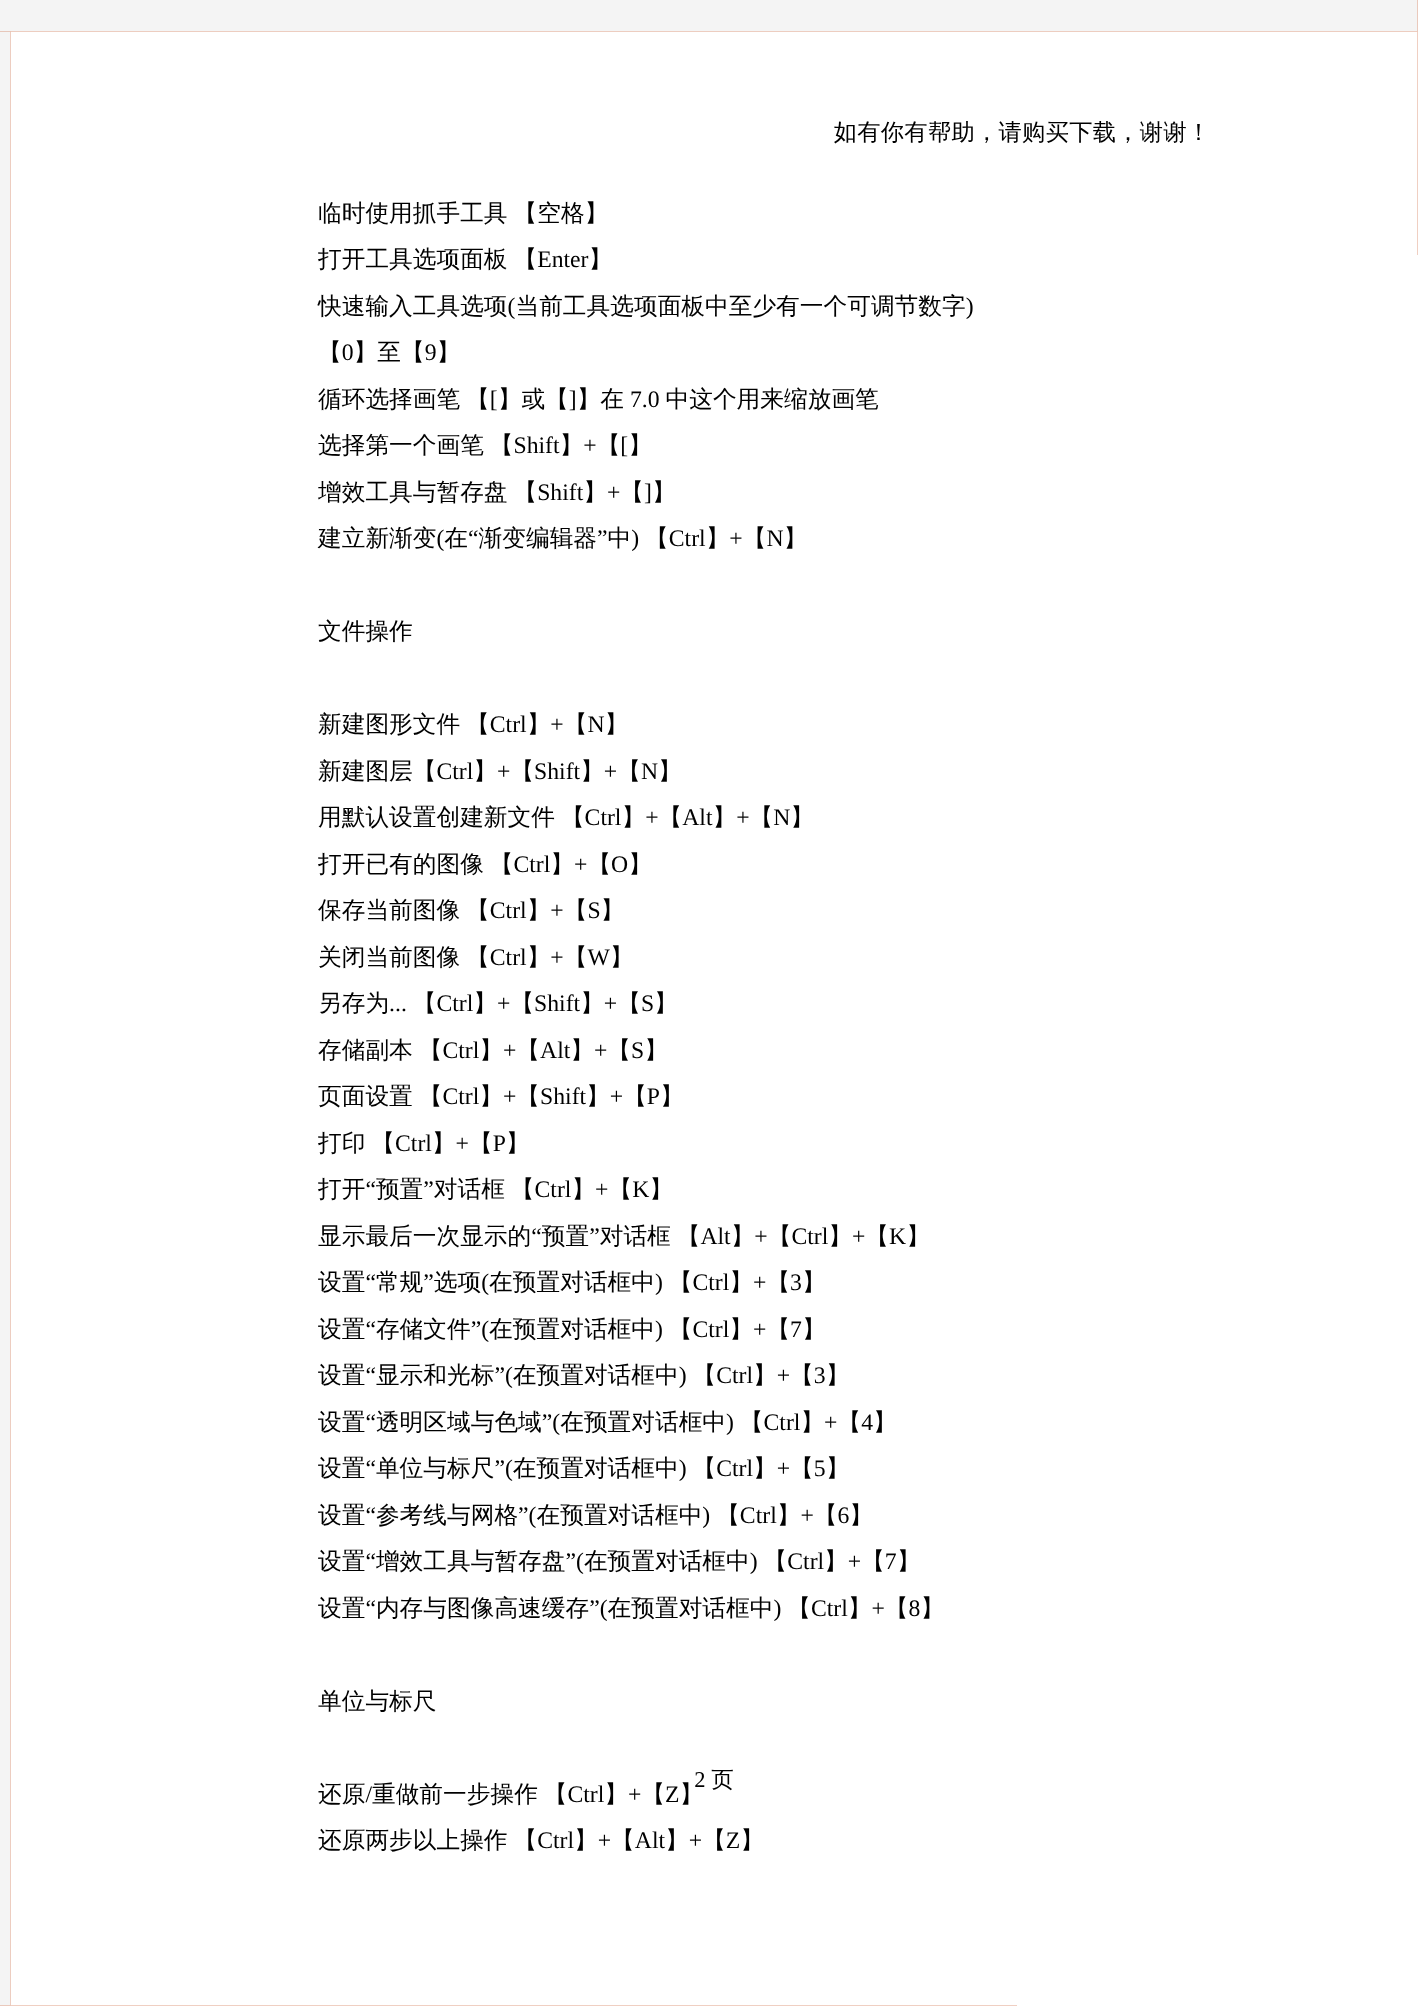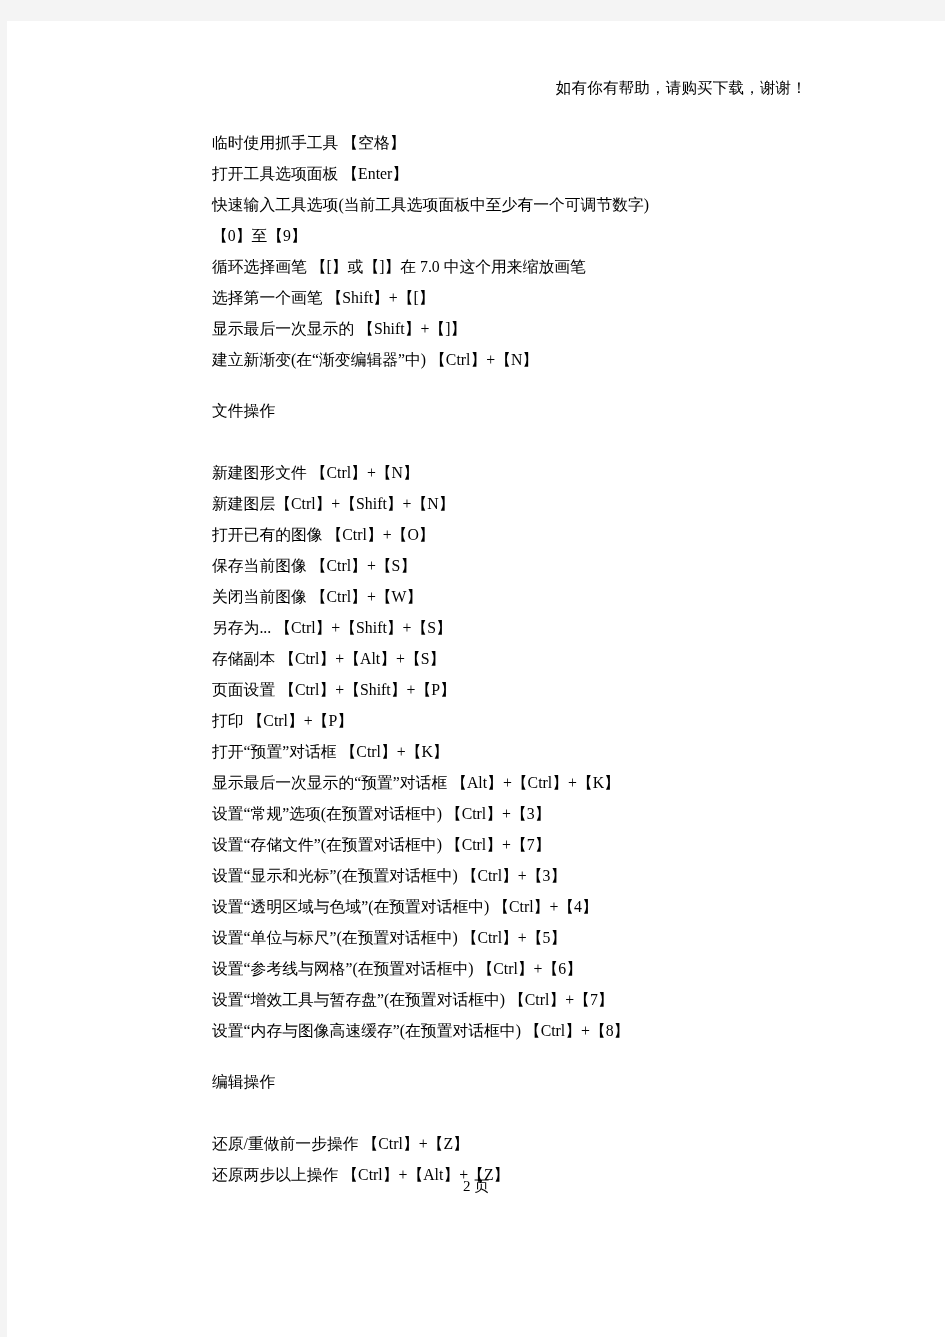--- a/index.html
+++ b/index.html
@@ -71,21 +71,21 @@
     line-height: 31px;
     color: #000000;
   }
 
   .line {
     white-space: normal;
     word-break: break-word;
   }
 
   .section-heading {
-    margin-top: 20px;
+    margin-top: 31px;
     margin-bottom: 31px;
   }
 
   
   .page-number {
     position: absolute;
     left: 0;
     top: 1156px;
     width: 938px;
     text-align: center;
@@ -104,43 +104,44 @@
   <div class="page-body">
 
     <div class="doc-header">如有你有帮助，请购买下载，谢谢！</div>
 
     <div class="content" id="content-root">
         <div class="line">临时使用抓手工具  【空格】</div>
         <div class="line">打开工具选项面板  【Enter】</div>
         <div class="line">快速输入工具选项(当前工具选项面板中至少有一个可调节数字)  【0】至【9】</div>
         <div class="line">循环选择画笔  【[】或【]】在 7.0 中这个用来缩放画笔</div>
         <div class="line">选择第一个画笔  【Shift】+【[】</div>
-        <div class="line">显示最后一次显示的  【Shift】+【]】</div>
+        <div class="line">增效工具与暂存盘  【Shift】+【]】</div>
         <div class="line">建立新渐变(在“渐变编辑器”中)  【Ctrl】+【N】</div>
         <div class="line section-heading">文件操作</div>
         <div class="line">新建图形文件  【Ctrl】+【N】</div>
         <div class="line">新建图层【Ctrl】+【Shift】+【N】</div>
+        <div class="line">用默认设置创建新文件  【Ctrl】+【Alt】+【N】</div>
         <div class="line">打开已有的图像  【Ctrl】+【O】</div>
         <div class="line">保存当前图像  【Ctrl】+【S】</div>
         <div class="line">关闭当前图像  【Ctrl】+【W】</div>
         <div class="line">另存为...  【Ctrl】+【Shift】+【S】</div>
         <div class="line">存储副本  【Ctrl】+【Alt】+【S】</div>
         <div class="line">页面设置  【Ctrl】+【Shift】+【P】</div>
         <div class="line">打印  【Ctrl】+【P】</div>
         <div class="line">打开“预置”对话框  【Ctrl】+【K】</div>
         <div class="line">显示最后一次显示的“预置”对话框  【Alt】+【Ctrl】+【K】</div>
         <div class="line">设置“常规”选项(在预置对话框中)  【Ctrl】+【3】</div>
         <div class="line">设置“存储文件”(在预置对话框中)  【Ctrl】+【7】</div>
         <div class="line">设置“显示和光标”(在预置对话框中)  【Ctrl】+【3】</div>
         <div class="line">设置“透明区域与色域”(在预置对话框中)  【Ctrl】+【4】</div>
         <div class="line">设置“单位与标尺”(在预置对话框中)  【Ctrl】+【5】</div>
         <div class="line">设置“参考线与网格”(在预置对话框中)  【Ctrl】+【6】</div>
         <div class="line">设置“增效工具与暂存盘”(在预置对话框中)  【Ctrl】+【7】</div>
         <div class="line">设置“内存与图像高速缓存”(在预置对话框中)  【Ctrl】+【8】</div>
-        <div class="line section-heading">编辑操作</div>
+        <div class="line section-heading">单位与标尺</div>
         <div class="line">还原/重做前一步操作  【Ctrl】+【Z】</div>
         <div class="line">还原两步以上操作  【Ctrl】+【Alt】+【Z】</div>
       </div>
 
     <div class="page-number">2 页</div>
 
   </div>
 </div>
 
 </body></html>

